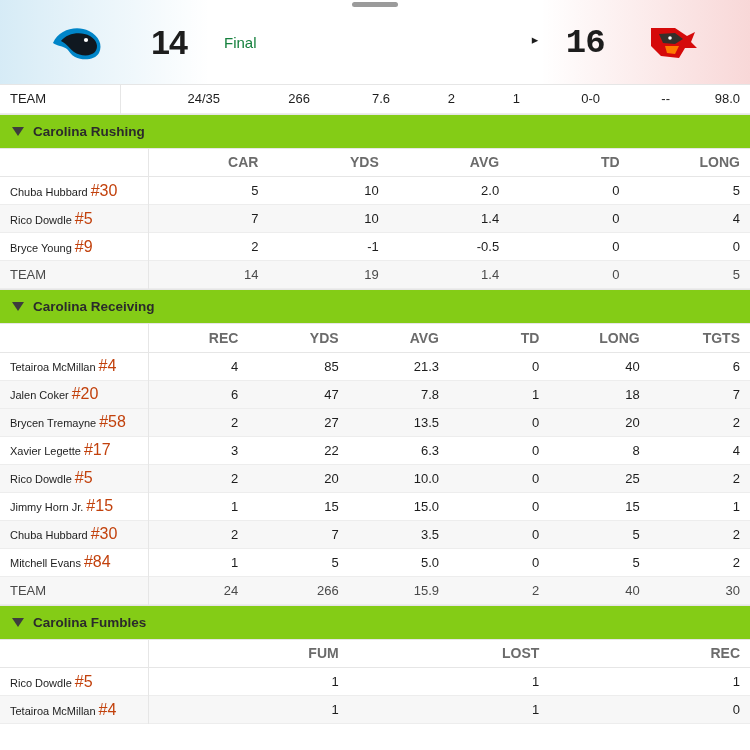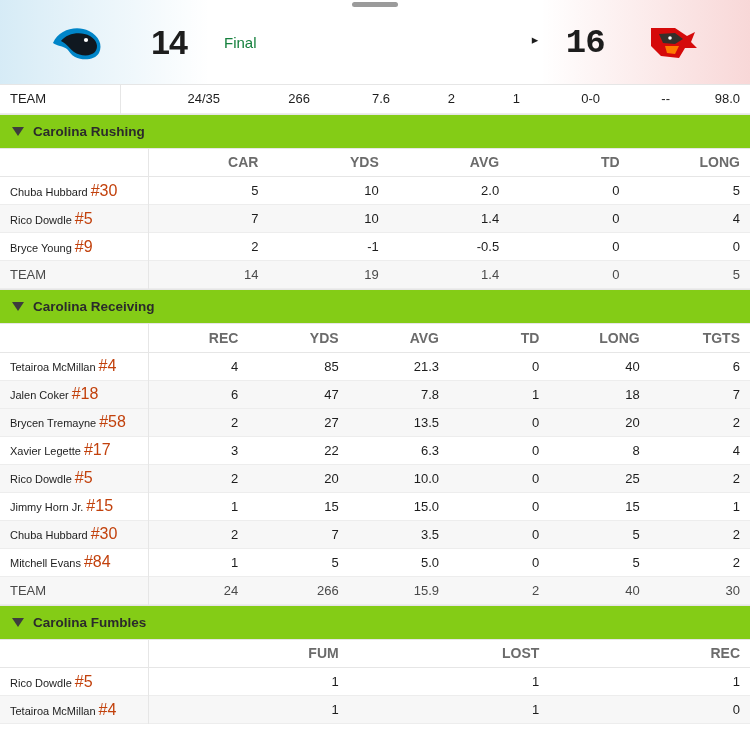--- a/index.html
+++ b/index.html
@@ -269,21 +269,21 @@
       </td>
       <td>4</td>
       <td>85</td>
       <td>21.3</td>
       <td>0</td>
       <td>40</td>
       <td>6</td>
     </tr>
     <tr class="alt">
       <td class="name">
-        <span class="pname">Jalen Coker</span><span class="jersey">#18</span>
+        <span class="pname">Jalen Coker</span><span class="jersey">#20</span>
       </td>
       <td>6</td>
       <td>47</td>
       <td>7.8</td>
       <td>1</td>
       <td>18</td>
       <td>7</td>
     </tr>
     <tr class="alt">
       <td class="name">

